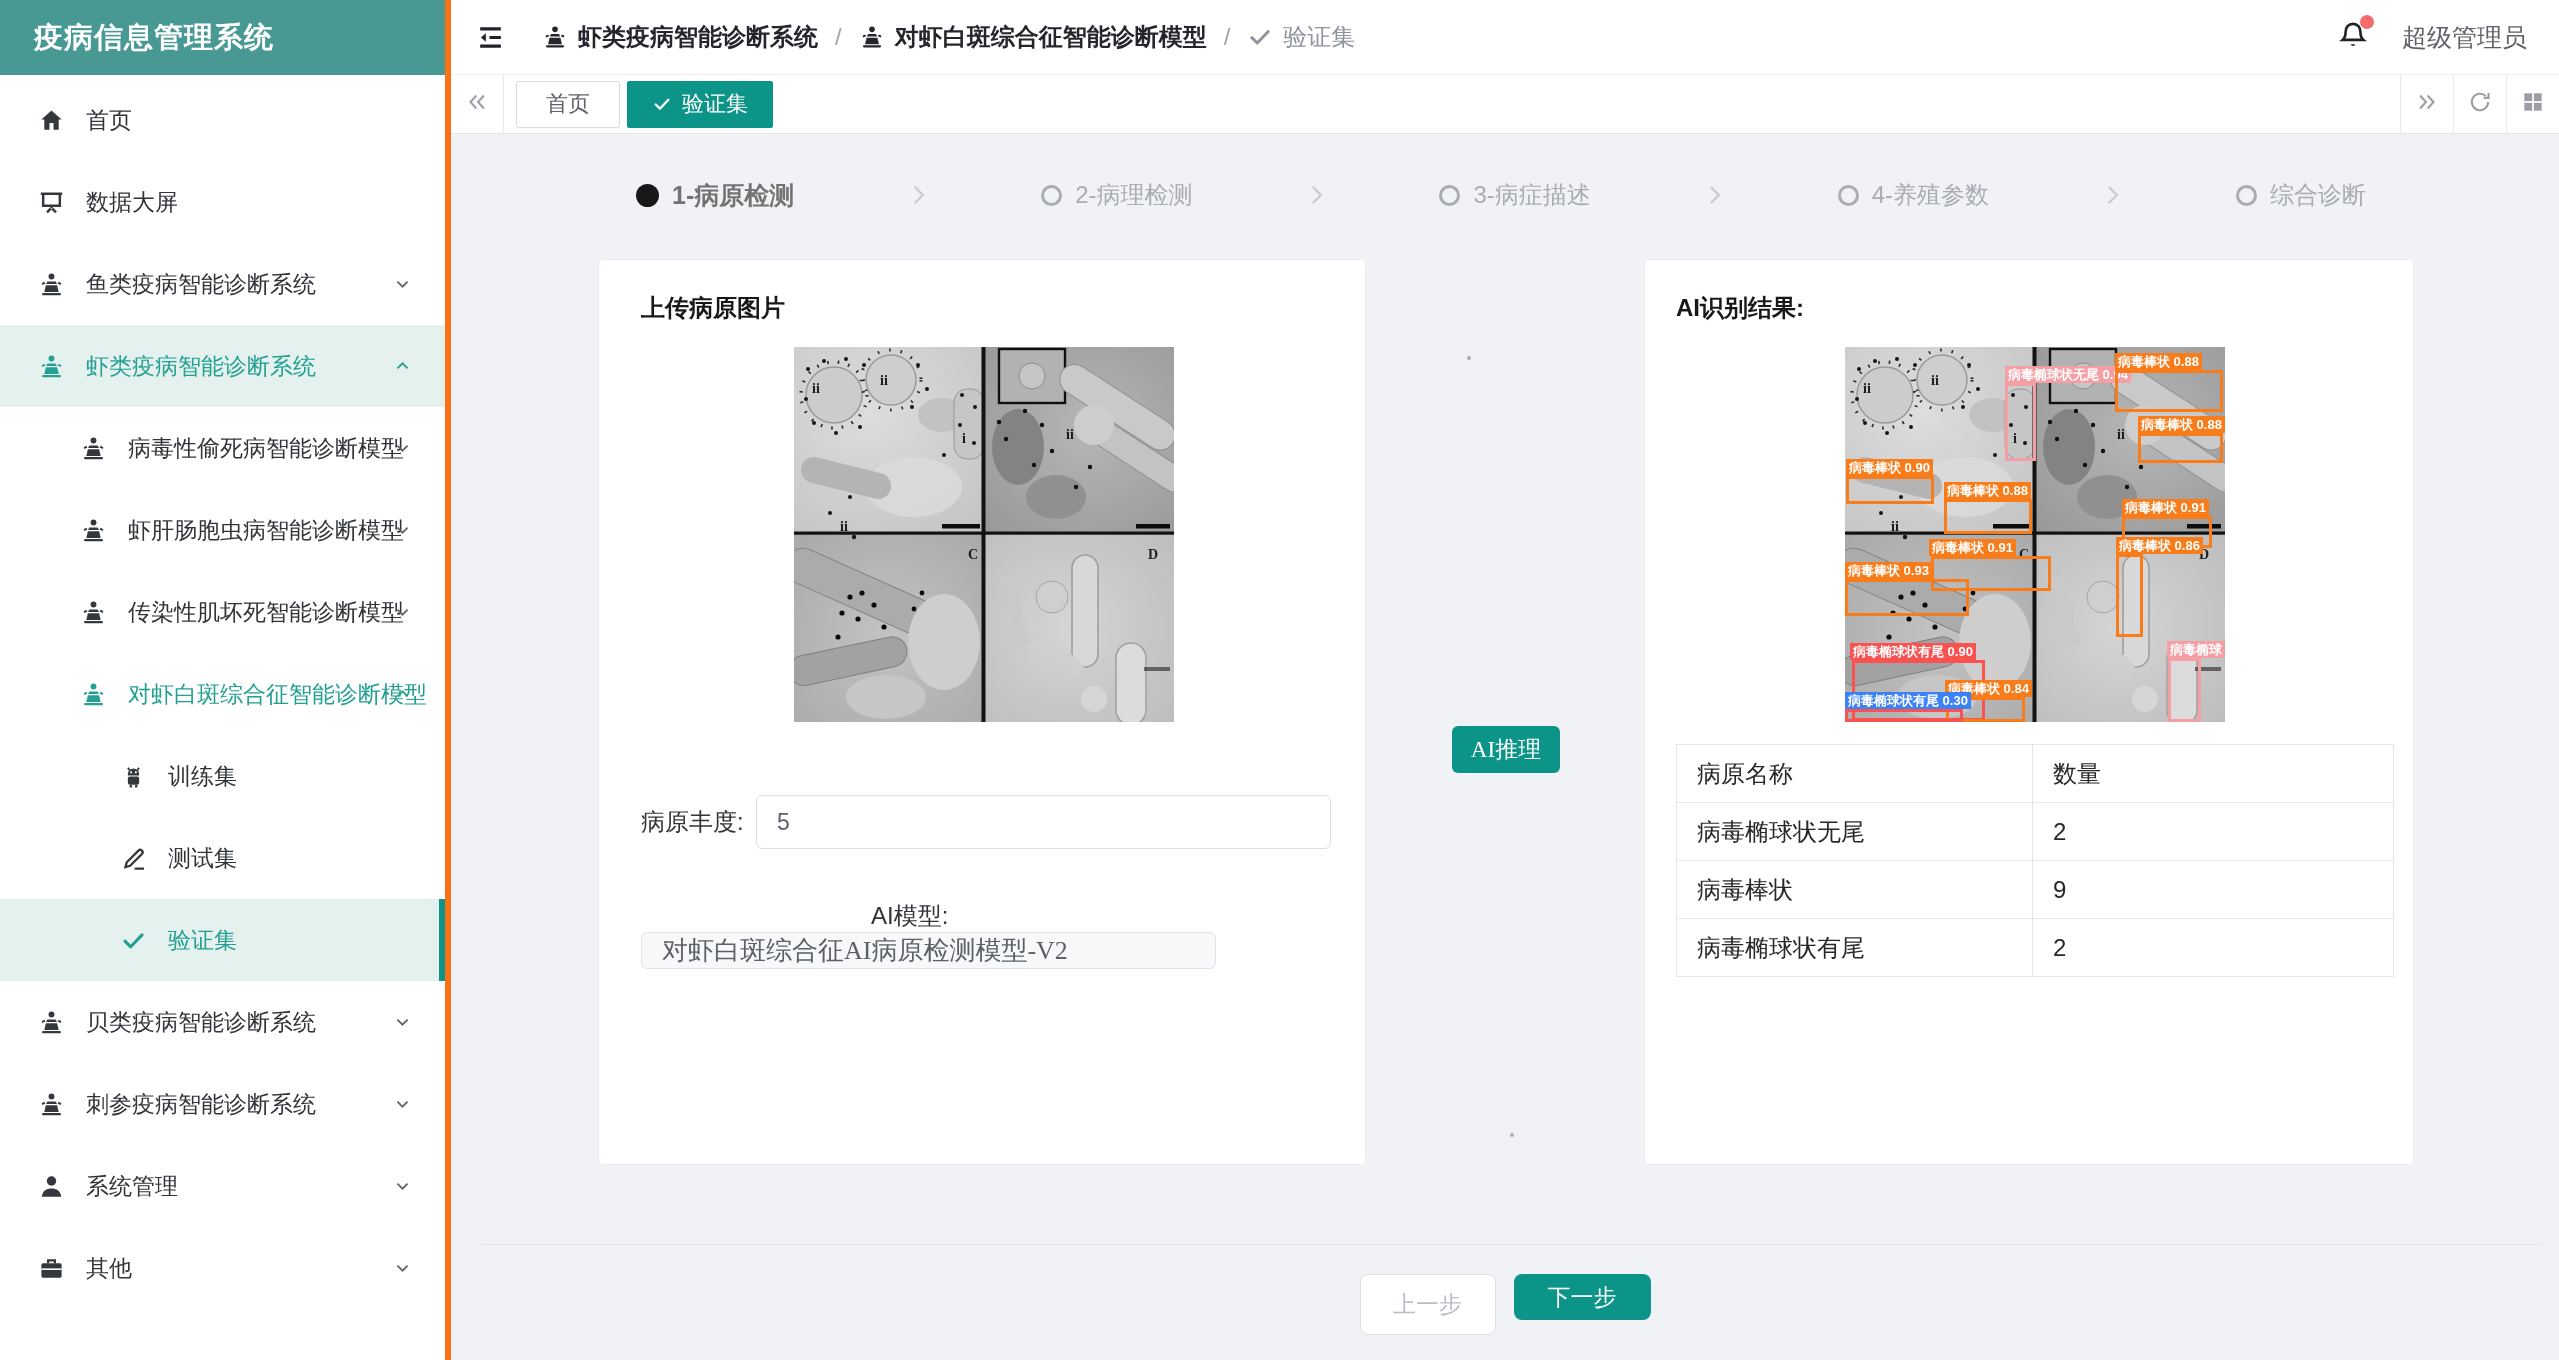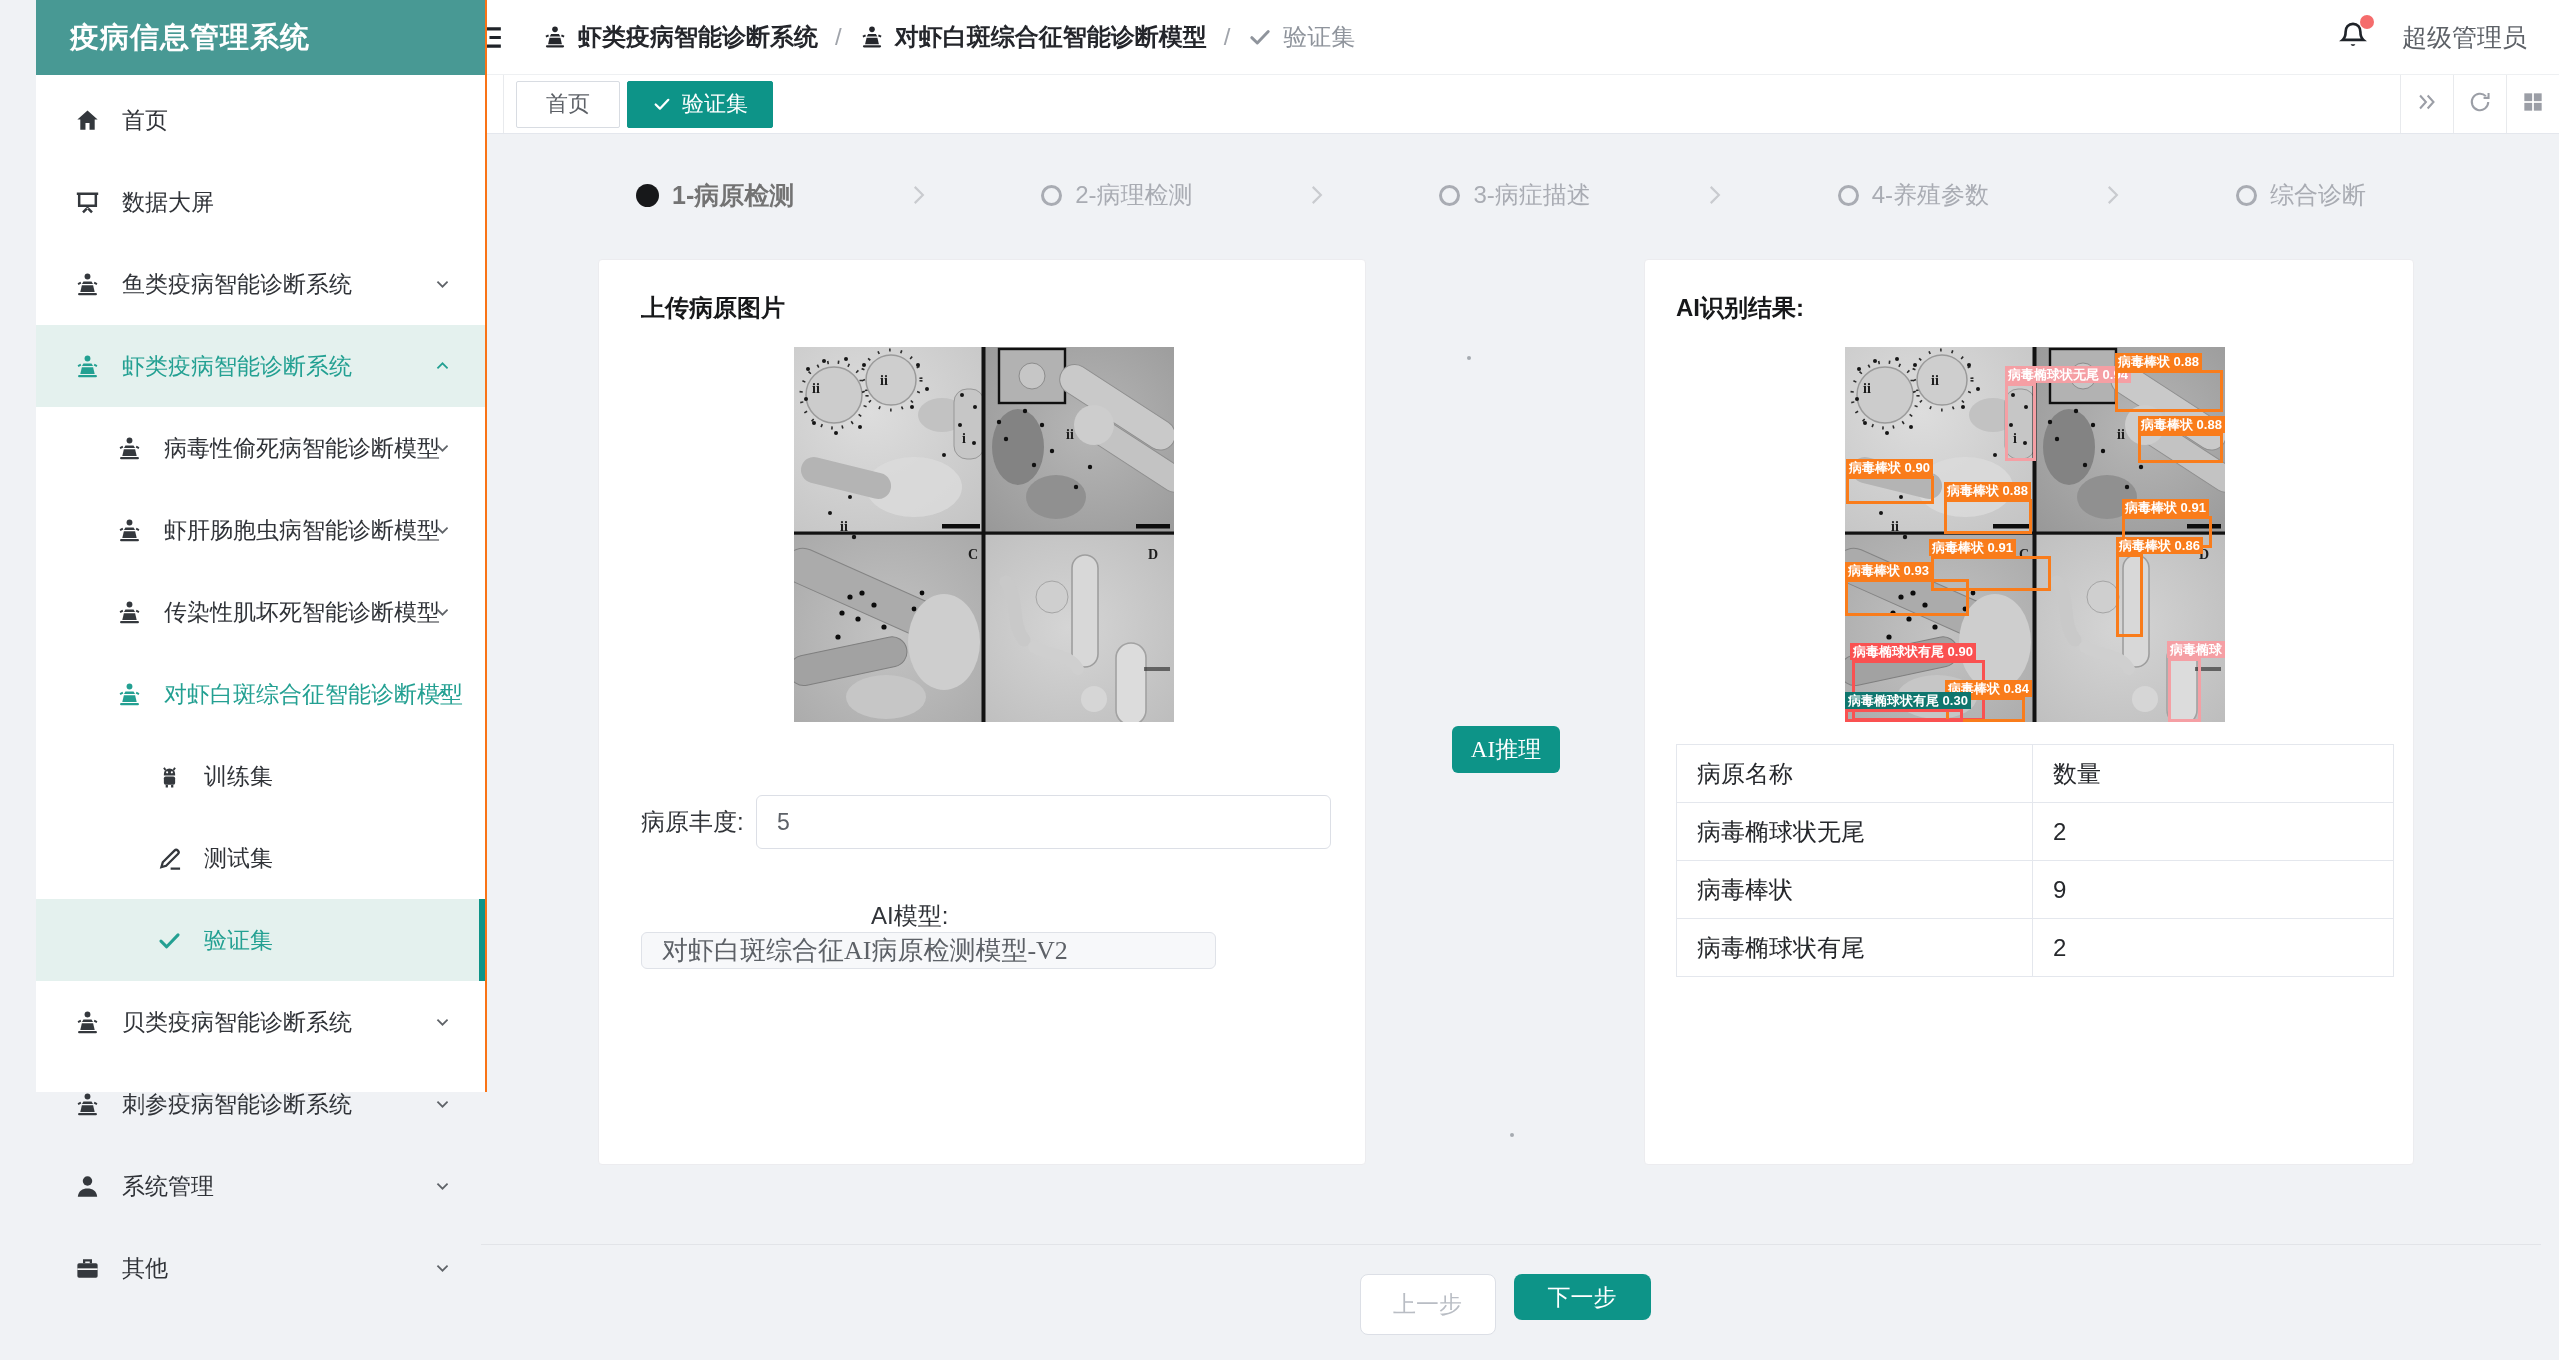--- a/index.html
+++ b/index.html
@@ -1,19 +1,19 @@
 <!DOCTYPE html>
 <html style="--teal: #489994; --accent: #0d9488;"><head>
 <meta charset="utf-8">
 <style>
   html,body{margin:0;padding:0;background:#8f9399;}
   .app{position:relative;width:2559px;height:1360px;background:#f0f2f5;overflow:hidden;
        font-family:"Liberation Sans","DejaVu Sans",sans-serif;-webkit-font-smoothing:antialiased;}
   
-  .sidebar{position:absolute;left:0;top:0;width:451px;height:1092px;background:#fff;border-right:2px solid #f97316;box-sizing:border-box;z-index:5;margin-left:36px;}
+  .sidebar{position:absolute;left:0;top:0;width:451px;height:1360px;background:#fff;border-right:6px solid #f97316;box-sizing:border-box;z-index:5;}
   .sidebar-header{height:75px;background:var(--teal,#489994);display:flex;align-items:center;padding-left:34px;}
   .sidebar-header .t{color:#fff;font-size:29px;font-weight:bold;letter-spacing:1px;}
   .menu{padding-top:4px;}
   .menu-item{position:relative;height:82px;display:flex;align-items:center;cursor:pointer;}
   .menu-item.lv1{padding-left:38px;} .menu-item.lv2{padding-left:80px;} .menu-item.lv3{padding-left:120px;}
   .mi-icon{width:27px;height:27px;flex:none;display:flex;align-items:center;justify-content:center;}
   .mi-label{margin-left:21px;font-size:23px;color:#303338;white-space:nowrap;}
   .menu-item.active .mi-label{color:#23a092;}
   .menu-item.hl{background:#e4f1ee;}
   .menu-item.selected{background:#e4f1ee;box-shadow:inset -6px 0 0 var(--accent,#0d9488);}
@@ -683,21 +683,21 @@
           <span class="det-label" style="left: 271px; top: 190px; background: rgb(249, 124, 27);">病毒棒状 0.86</span>
           <span class="det-box" style="left: 86px; top: 209px; width: 120px; height: 35px; border-color: rgb(249, 124, 27);"></span>
           <span class="det-label" style="left: 84px; top: 192px; background: rgb(249, 124, 27);">病毒棒状 0.91</span>
           <span class="det-box" style="left: 0px; top: 232px; width: 124px; height: 37px; border-color: rgb(249, 124, 27);"></span>
           <span class="det-label" style="left: 0px; top: 215px; background: rgb(249, 124, 27);">病毒棒状 0.93</span>
           <span class="det-box" style="left: 7px; top: 313px; width: 133px; height: 61px; border-color: rgb(250, 81, 81);"></span>
           <span class="det-label" style="left: 5px; top: 296px; background: rgb(250, 81, 81);">病毒椭球状有尾 0.90</span>
           <span class="det-box" style="left: 101px; top: 350px; width: 79px; height: 25px; border-color: rgb(249, 124, 27);"></span>
           <span class="det-label" style="left: 100px; top: 333px; background: rgb(249, 124, 27);">病毒棒状 0.84</span>
           <span class="det-box" style="left: 0px; top: 362px; width: 118px; height: 13px; border-color: rgb(250, 81, 81);"></span>
-          <span class="det-label" style="left: 0px; top: 345px; background: #0f766e;">病毒椭球状有尾 0.30</span>
+          <span class="det-label" style="left: 0px; top: 345px; background: #3b82f6;">病毒椭球状有尾 0.30</span>
           <span class="det-box" style="left: 323px; top: 311px; width: 33px; height: 64px; border-color: rgb(245, 159, 164);"></span>
           <span class="det-label" style="left: 322px; top: 294px; background: rgb(245, 159, 164);">病毒椭球</span>
         </div>
       <table class="result-table">
         <colgroup>
             <col style="width:356px">
             <col style="width:361px">
           </colgroup>
         <thead>
             <tr>

